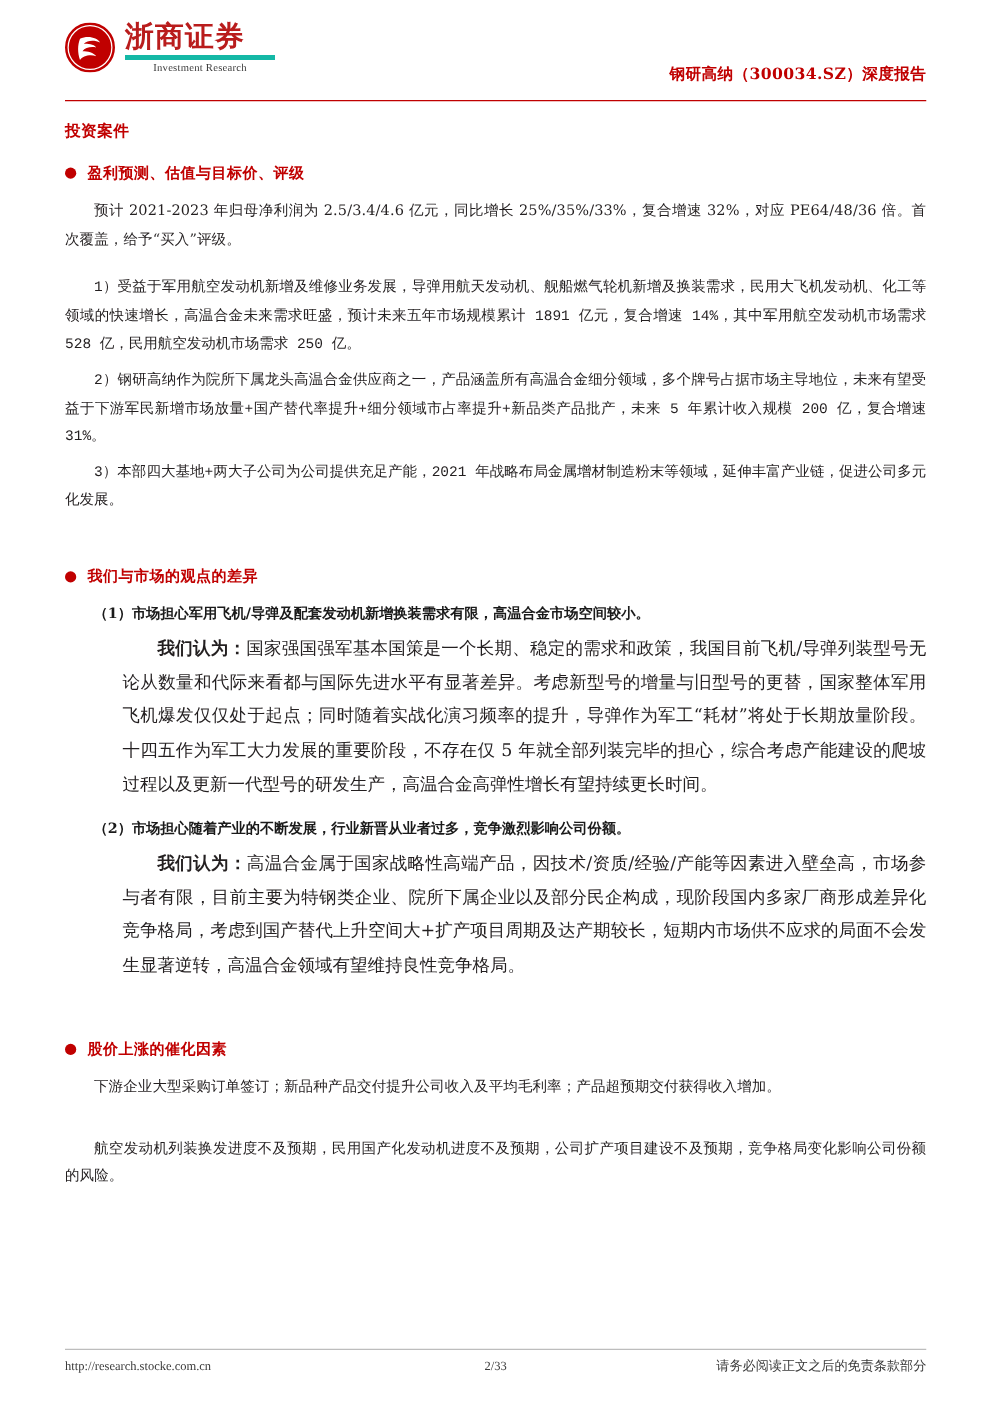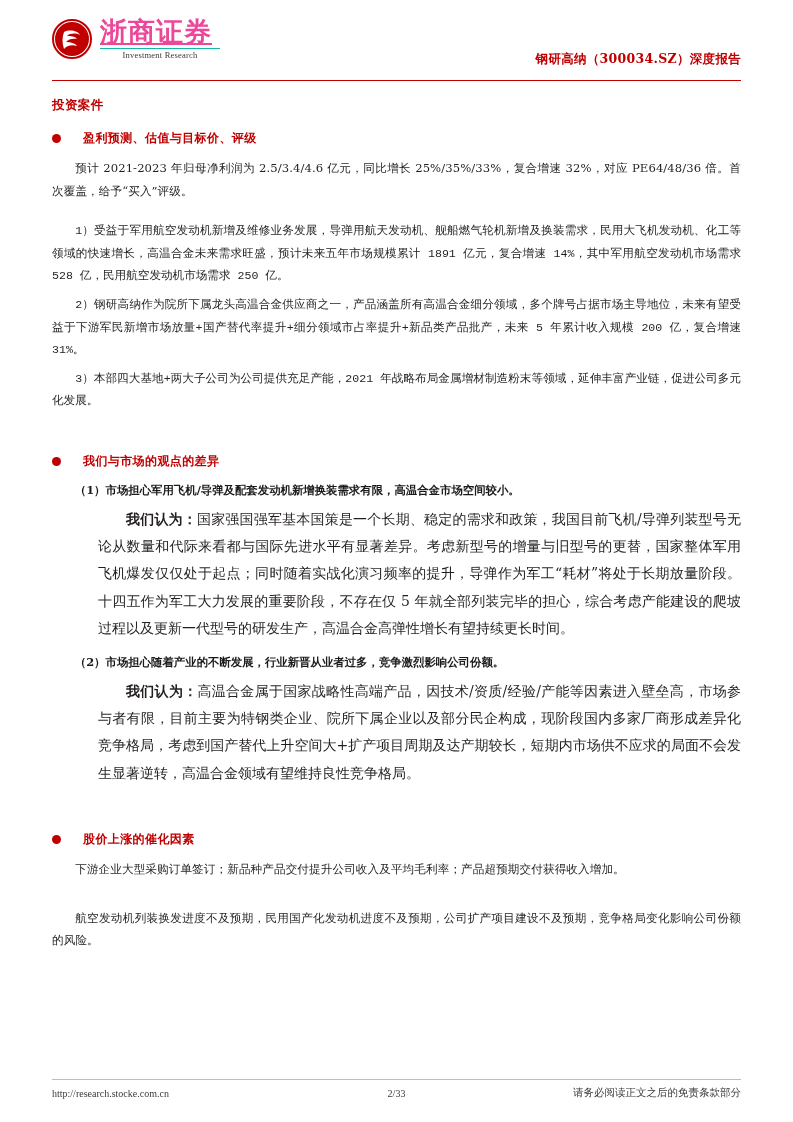--- a/index.html
+++ b/index.html
@@ -41,33 +41,32 @@
     flex: 0 0 40px;
   }
   .logo-text {
     display: flex;
     flex-direction: column;
     justify-content: center;
     line-height: 1;
   }
   .logo-cn {
     font-family: "DejaVu Serif", serif;
-    font-size: 27px;
-    font-weight: bold;
-    color: #ec4899;
+    font-size: 23px;
+    font-weight: bold;
+    color: #b91c1c;
     letter-spacing: 1px;
-    text-decoration: underline;
   }
   .logo-en {
     font-family: "Liberation Serif", serif;
     font-size: 8.5px;
     color: #3a3a3a;
     letter-spacing: 0.2px;
     margin-top: 3px;
-    border-top: 1px solid #14b8a6;
+    border-top: 4px solid #14b8a6;
     padding-top: 2px;
     width: 120px;
     text-align: center;
   }
   .header-right {
     position: absolute;
     right: 0;
     bottom: 8px;
     font-size: 12.5px;
     font-weight: bold;
@@ -91,21 +90,21 @@
     font-family: "DejaVu Serif", serif;
     font-size: 12.5px;
     font-weight: bold;
     color: #c00000;
     margin: 0 0 10px 0;
     letter-spacing: 0.4px;
   }
   .bullet-head {
     display: flex;
     align-items: center;
-    gap: 22px;
+    gap: 9px;
     margin: 16px 0 10px 0;
   }
   .bullet-dot {
     width: 9px;
     height: 9px;
     border-radius: 50%;
     background: #c00000;
     flex: 0 0 9px;
   }
   .bullet-label {

